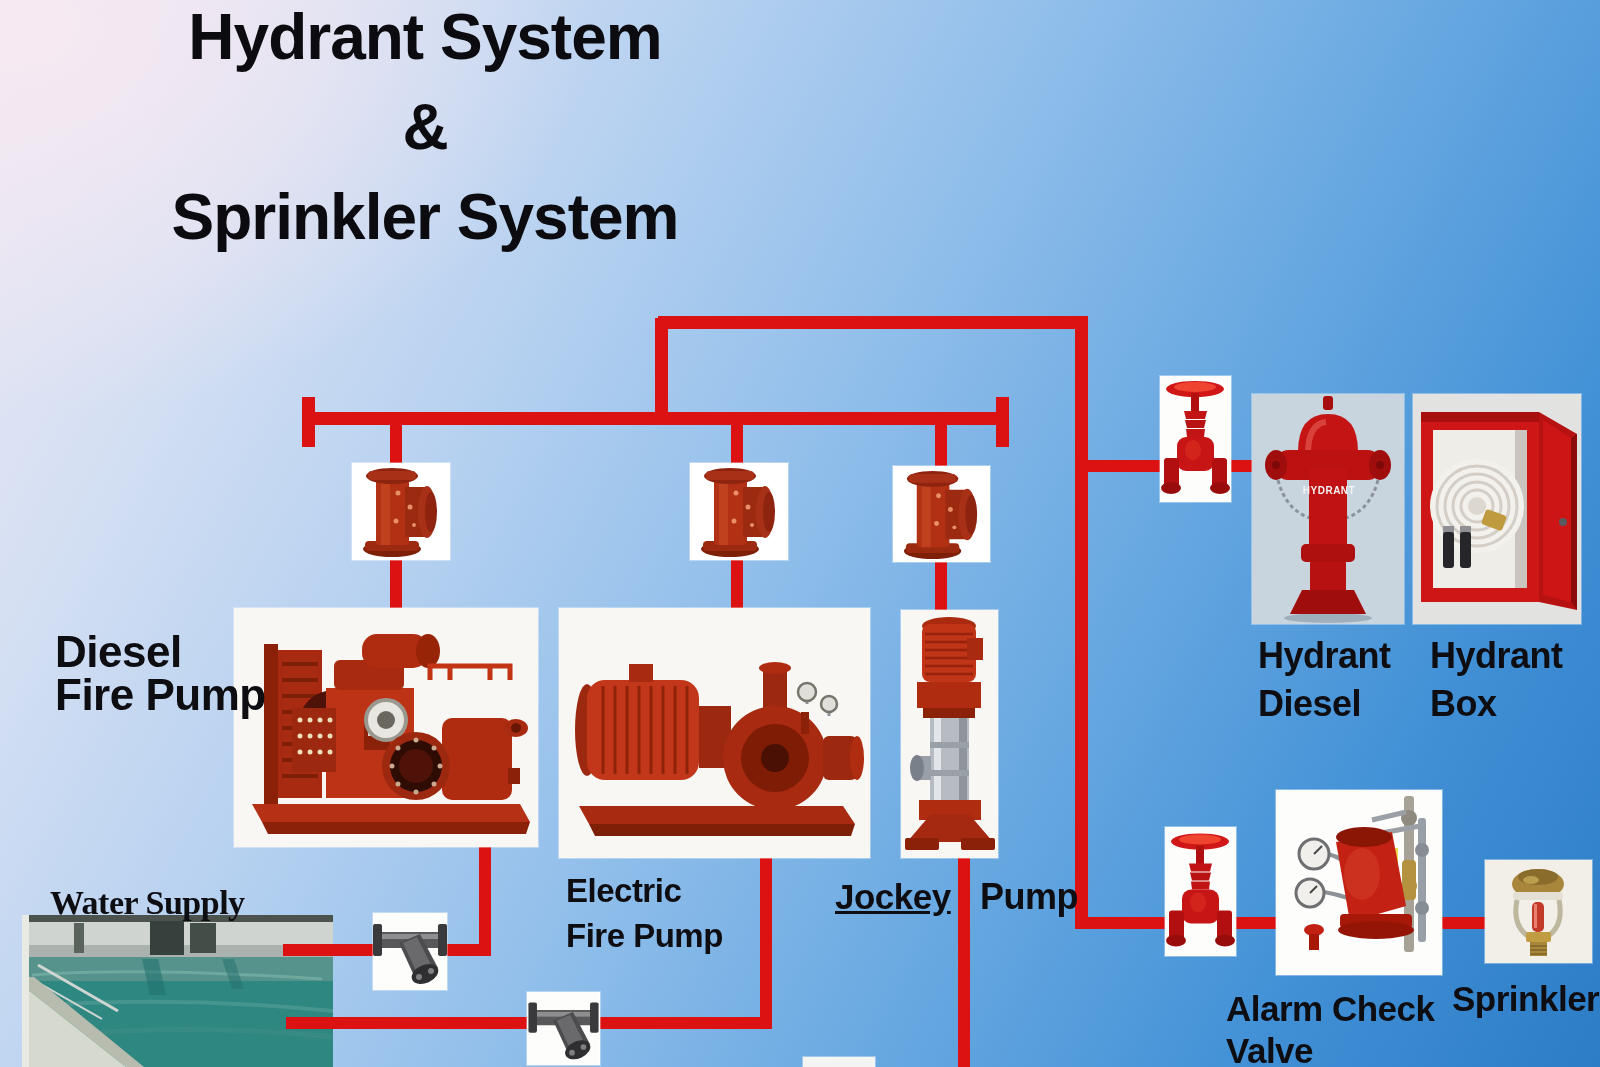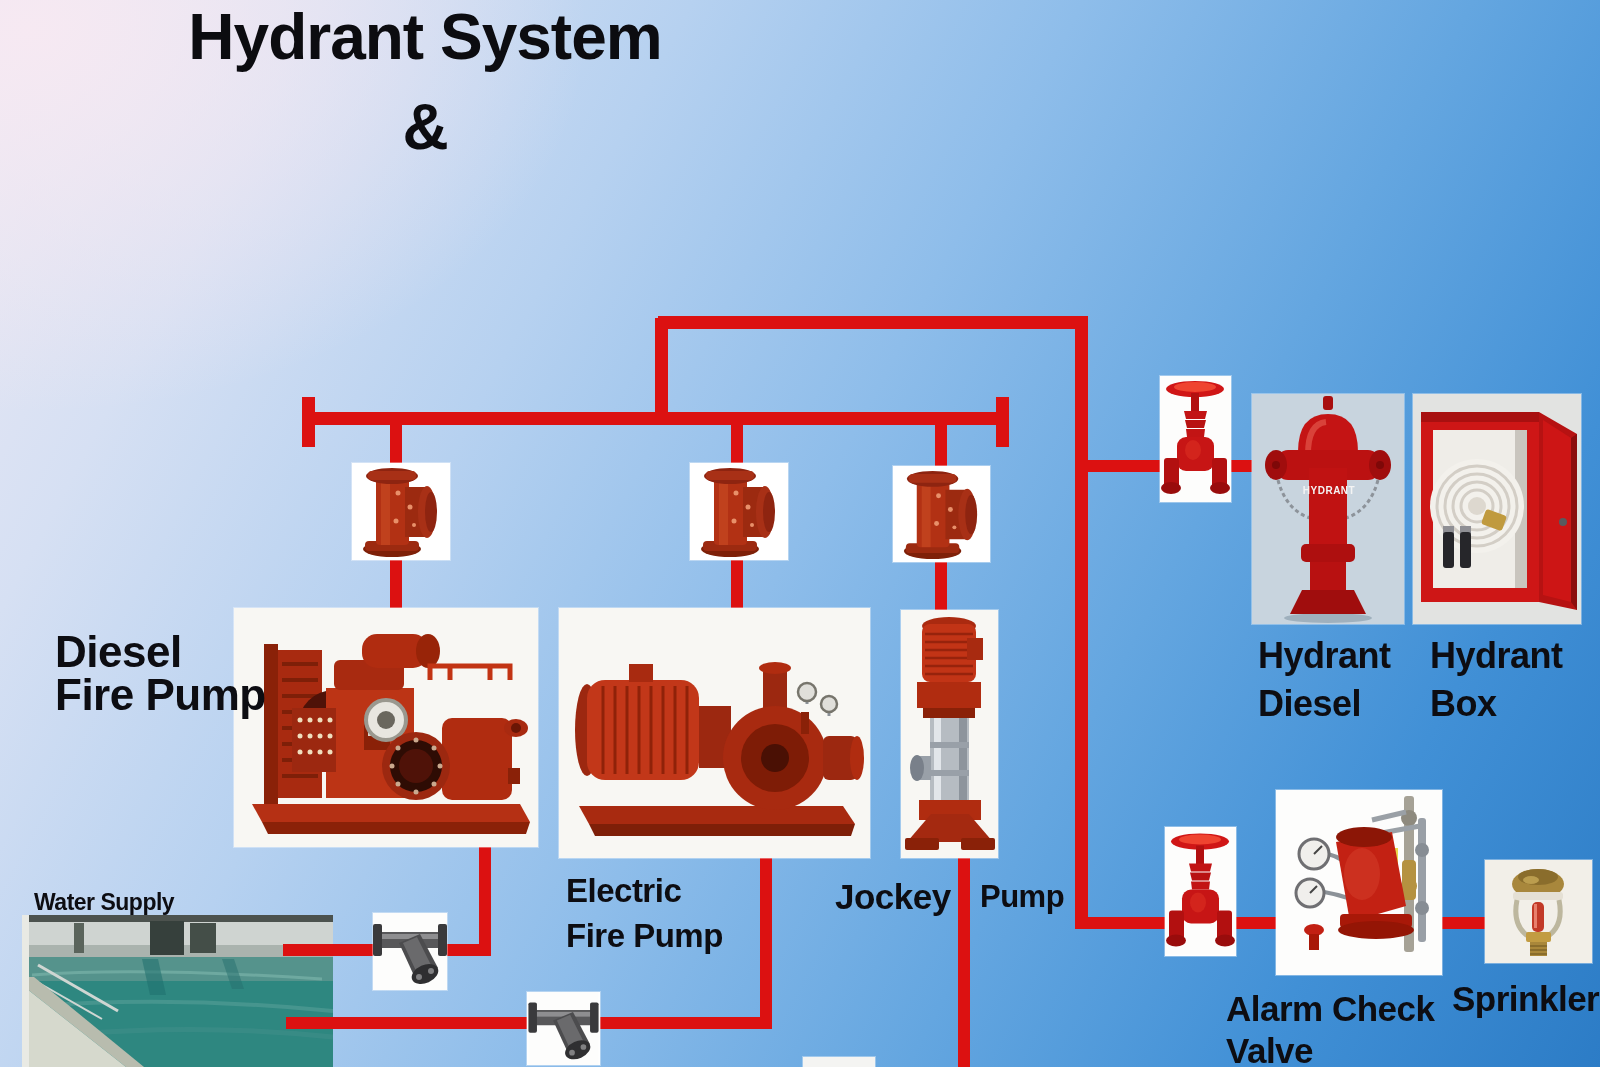--- a/index.html
+++ b/index.html
@@ -21,20 +21,21 @@
   }
 </style>
 </head>
 <body>
 
 <div id="stage">
 
   <div class="title">
     <div>Hydrant System</div>
     <div>&amp;</div>
+    <div>Sprinkler System</div>
   </div>
 
   <div class="pipe" style="left:658px;top:316px;width:430px;height:13px;"></div>
   <div class="pipe" style="left:655px;top:318px;width:13px;height:106px;"></div>
   <div class="pipe" style="left:1075px;top:316px;width:13px;height:613px;"></div>
   <div class="pipe" style="left:303px;top:412px;width:706px;height:13px;"></div>
   <div class="pipe" style="left:302px;top:397px;width:13px;height:50px;"></div>
   <div class="pipe" style="left:996px;top:397px;width:13px;height:50px;"></div>
   <div class="pipe" style="left:390px;top:420px;width:12px;height:194px;"></div>
   <div class="pipe" style="left:731px;top:420px;width:12px;height:194px;"></div>
@@ -375,29 +376,29 @@
     </svg>
   </div>
 
   <div class="img" style="left:803px;top:1057px;width:72px;height:10px;background:#f4f4f2;"></div>
 
   <div class="lbl" style="left:55px;top:630px;font-size:44px;line-height:43px;">
     <div>Diesel</div>
     <div>Fire Pump</div>
   </div>
 
-  <div class="lbl" style="left:34px;top:880px;font-size:23px;">Water Supply</div>
+  <div class="lbl" style="left:50px;top:880px;font-size:34px;font-family:Liberation Serif, serif;">Water Supply</div>
 
   <div class="lbl" style="left:566px;top:868px;font-size:33px;line-height:45px;">
     <div>Electric</div>
     <div>Fire Pump</div>
   </div>
 
-  <div class="lbl" style="left:835px;top:874px;font-size:35px;">Jockey</div>
-  <div class="lbl" style="left:980px;top:874px;font-size:31px;">Pump</div>
+  <div class="lbl" style="left:835px;top:874px;font-size:35px;text-decoration:underline;">Jockey</div>
+  <div class="lbl" style="left:980px;top:874px;font-size:36px;">Pump</div>
 
   <div class="lbl" style="left:1258px;top:632px;font-size:36px;line-height:48px;">
     <div>Hydrant</div>
     <div>Diesel</div>
   </div>
 
   <div class="lbl" style="left:1430px;top:632px;font-size:36px;line-height:48px;">
     <div>Hydrant</div>
     <div>Box</div>
   </div>

